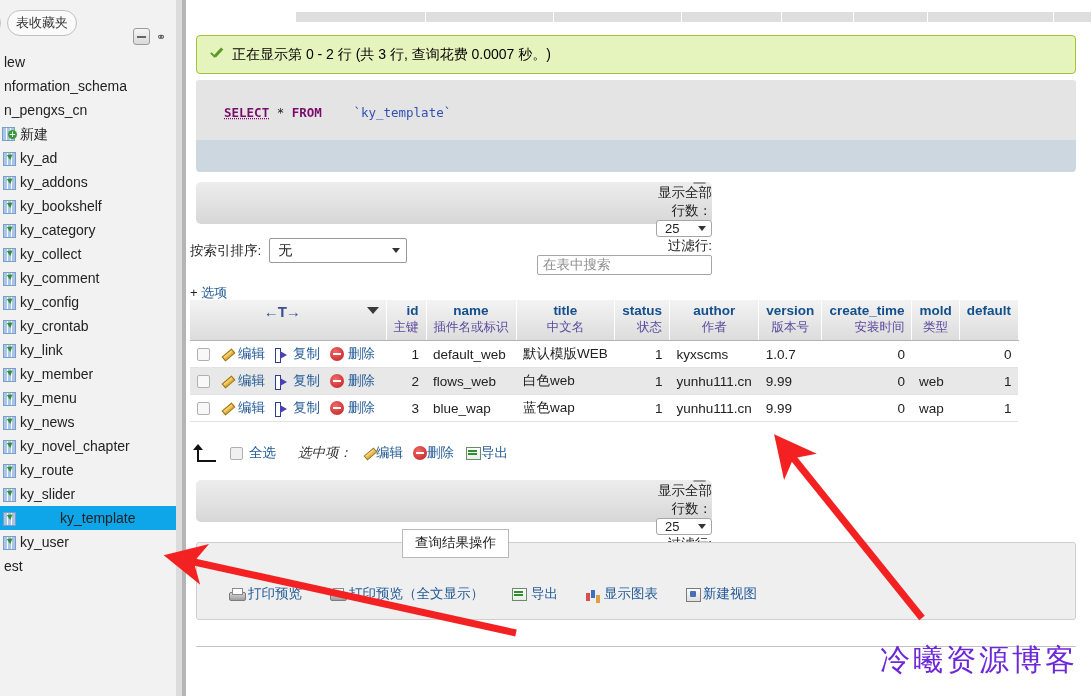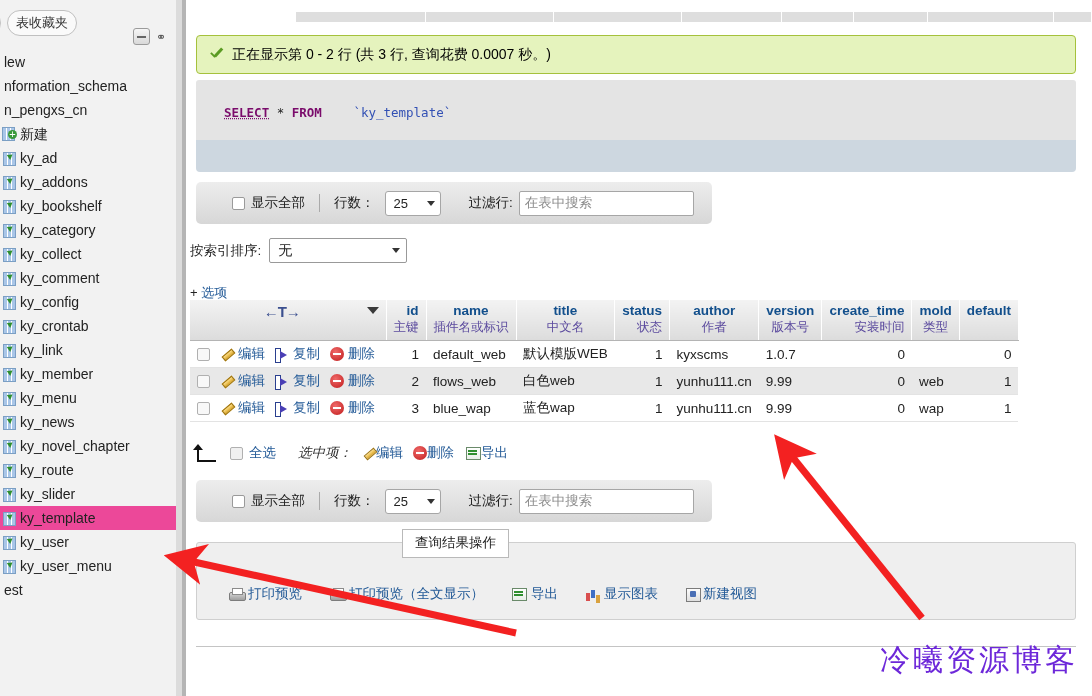--- a/index.html
+++ b/index.html
@@ -56,21 +56,21 @@
   .tree-row {
     height: 24px; line-height: 24px;
     display: flex; align-items: center;
     padding-left: 0px;
     font-size: 14px;
     color: #222;
     white-space: nowrap;
   }
   .tree-row.indent0 { padding-left: 4px; }
   .tree-row.indent1 { padding-left: 0px; }
-  .tree-row.selected { background: #ec4899; }
+  .tree-row.selected { background: #0ea5e9; gap: 40px; }
   .tree-row .ti {
     display: inline-block;
     width: 14px; min-width: 14px; height: 14px;
     margin-right: 4px; margin-left: 2px;
     position: relative;
   }
   
   .icon-table::before {
     content: ""; position: absolute; left: 1px; top: 1px;
     width: 11px; height: 12px;
@@ -160,23 +160,23 @@
     position: absolute; left: 10px; top: 128px; width: 880px; height: 32px;
     background: #cdd7e0;
     border-radius: 0 0 4px 4px;
   }
 
   .toolbar-bar {
     position: absolute; left: 10px;
     width: 516px; height: 42px;
     background: linear-gradient(#ededed,#d7d7d7);
     border-radius: 5px;
-    display: flex; align-items: center;
+    display: flex; align-items: flex-end;
     padding-left: 36px;
-    font-size: 13.5px; color: #222;
+    font-size: 13.5px; color: #222; flex-direction: column;
   }
   .tb-chk {
     width: 13px; height: 13px; border: 1px solid #9a9a9a;
     background: #fff; border-radius: 2px; margin-right: 6px;
   }
   .tb-sep {
     width: 1px; height: 18px; background: #aaa; margin: 0 14px;
   }
   .tb-select {
     margin-left: 10px;
@@ -497,24 +497,20 @@
           <span class="ti icon-table"></span>
           <span>ky_slider</span>
         </div>
         <div class="tree-row indent1 selected">
           <span class="ti icon-table"></span>
           <span>ky_template</span>
         </div>
         <div class="tree-row indent1">
           <span class="ti icon-table"></span>
           <span>ky_user</span>
-        </div>
-        <div class="tree-row indent1">
-          <span class="ti icon-table"></span>
-          <span>ky_user_menu</span>
         </div>
         <div class="tree-row indent0">
           <span class="ti" style="width: 0px; min-width: 0px; margin-right: 0px; margin-left: 0px;"></span>
           <span>est</span>
         </div>
       </div>
 
     <div id="sidebar-scroll"></div>
   </div>
   <div id="sidebar-divider"></div>

